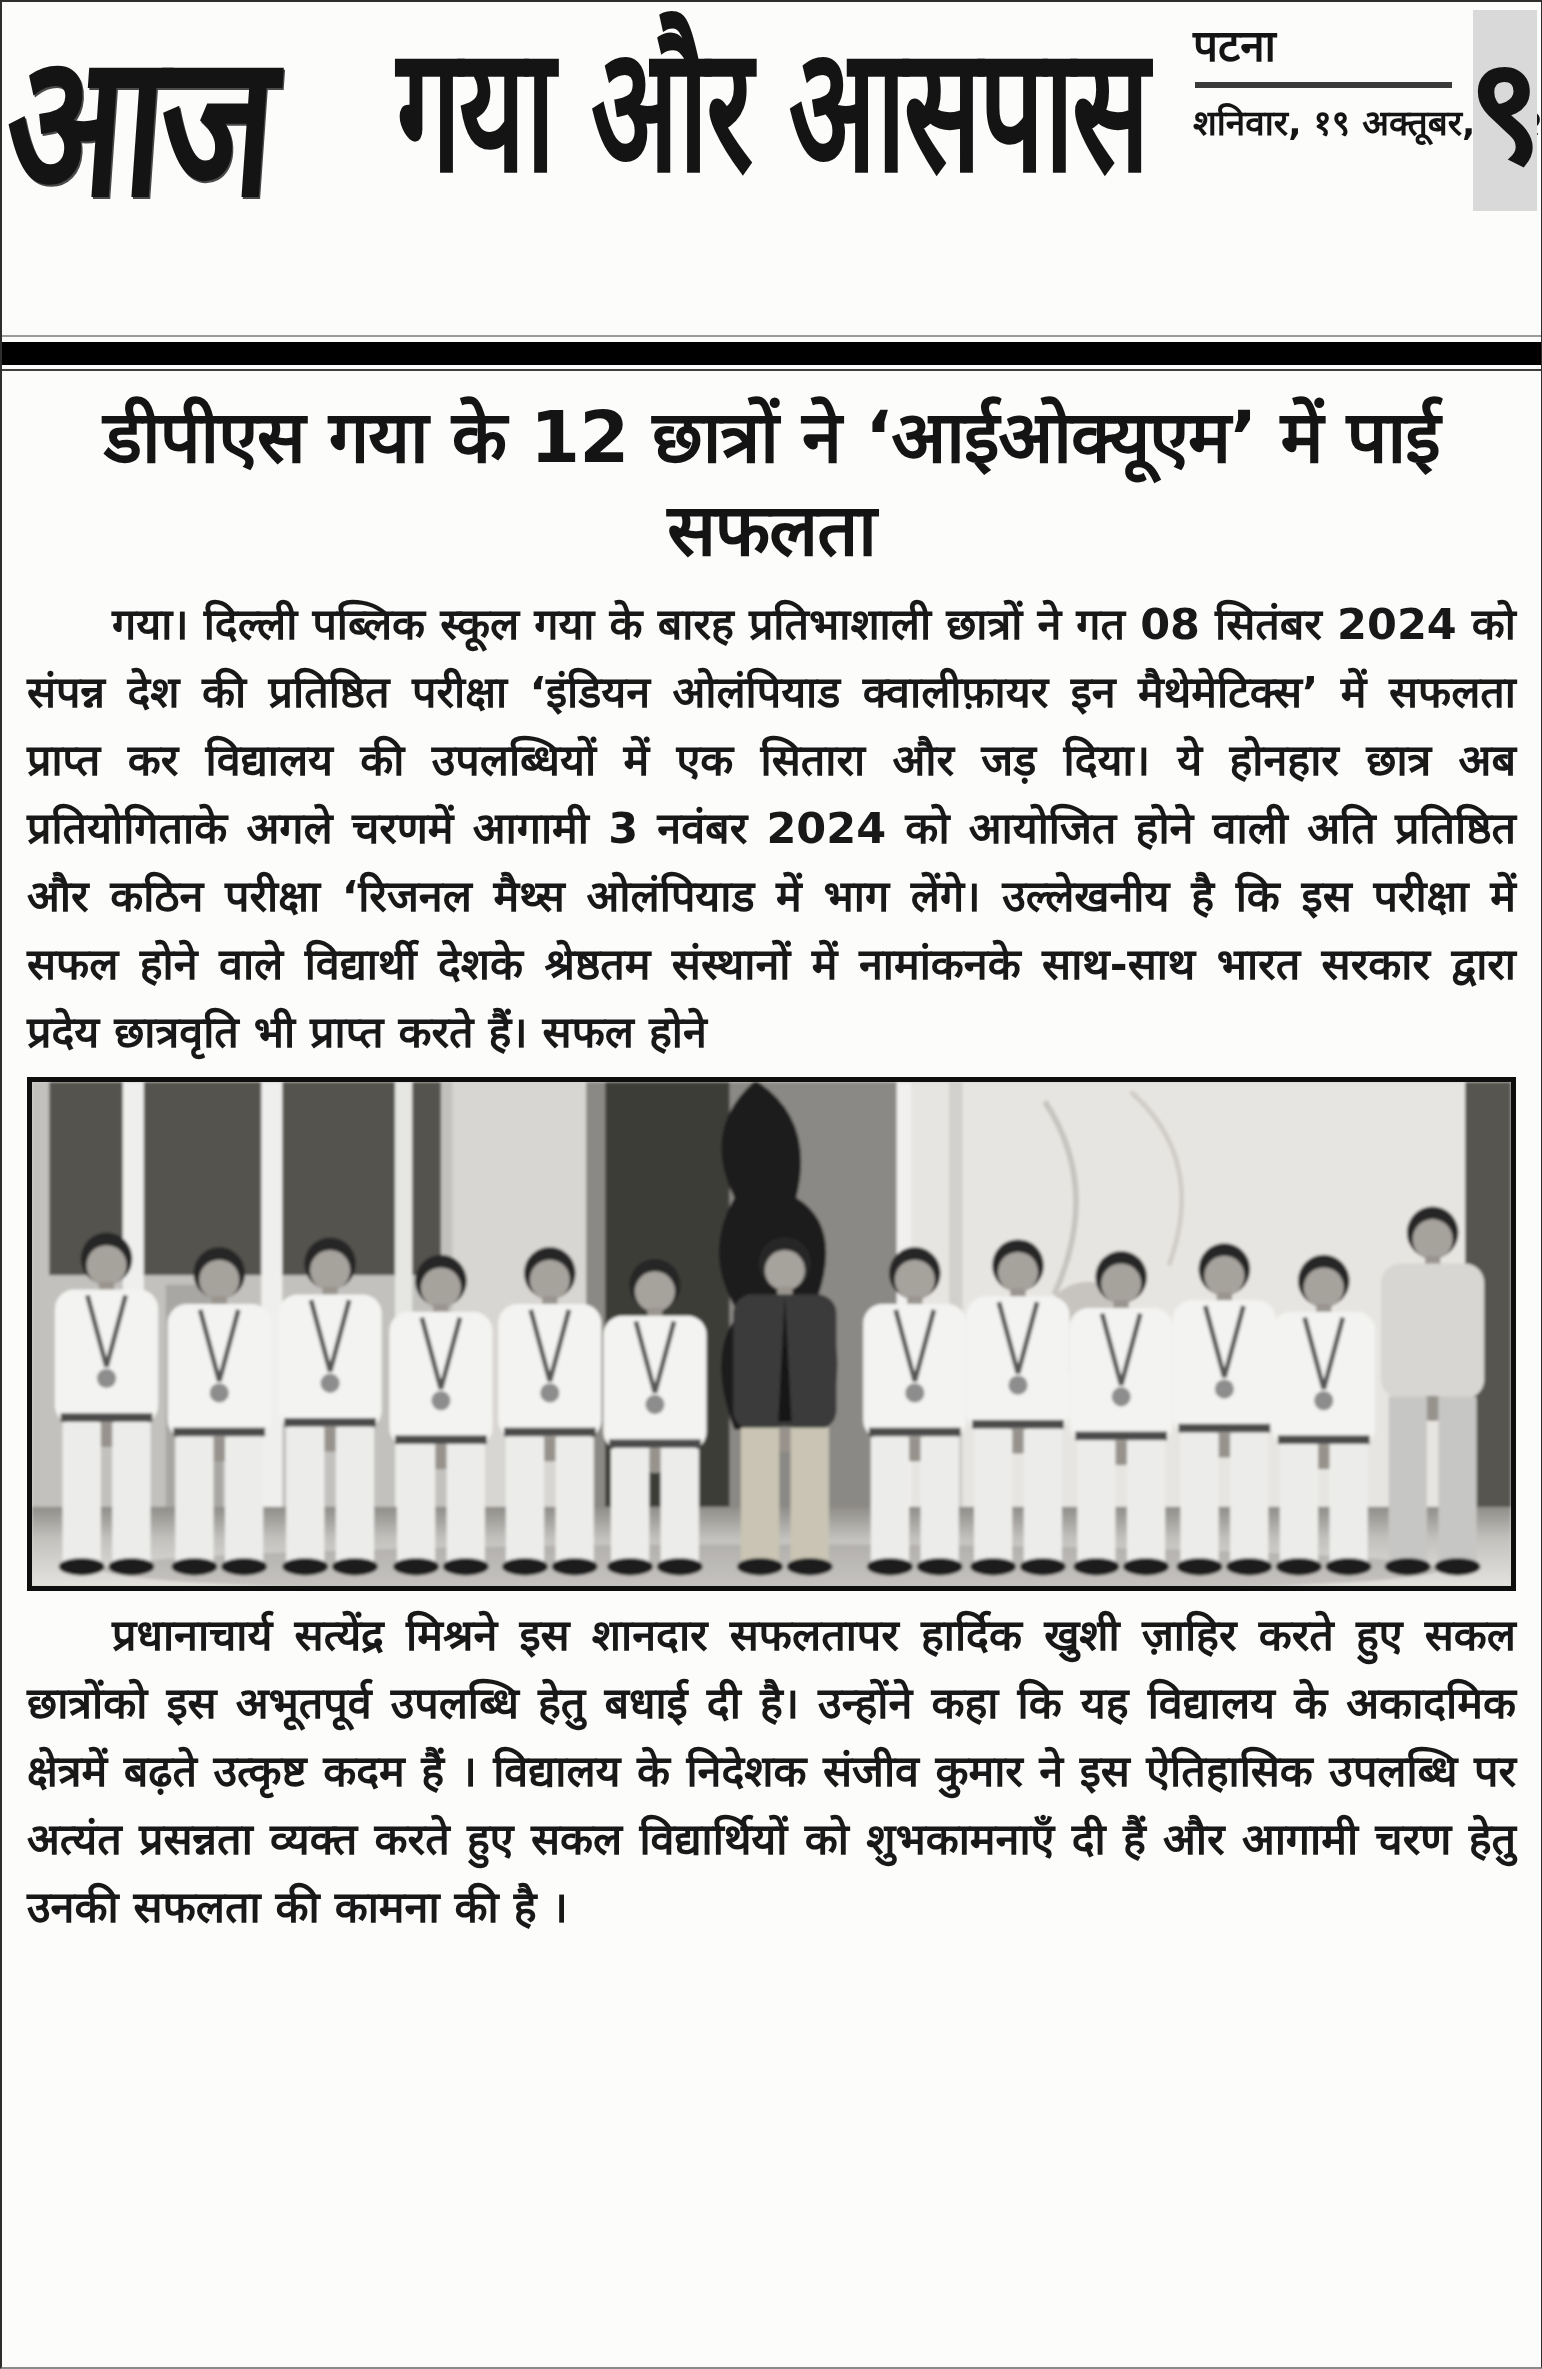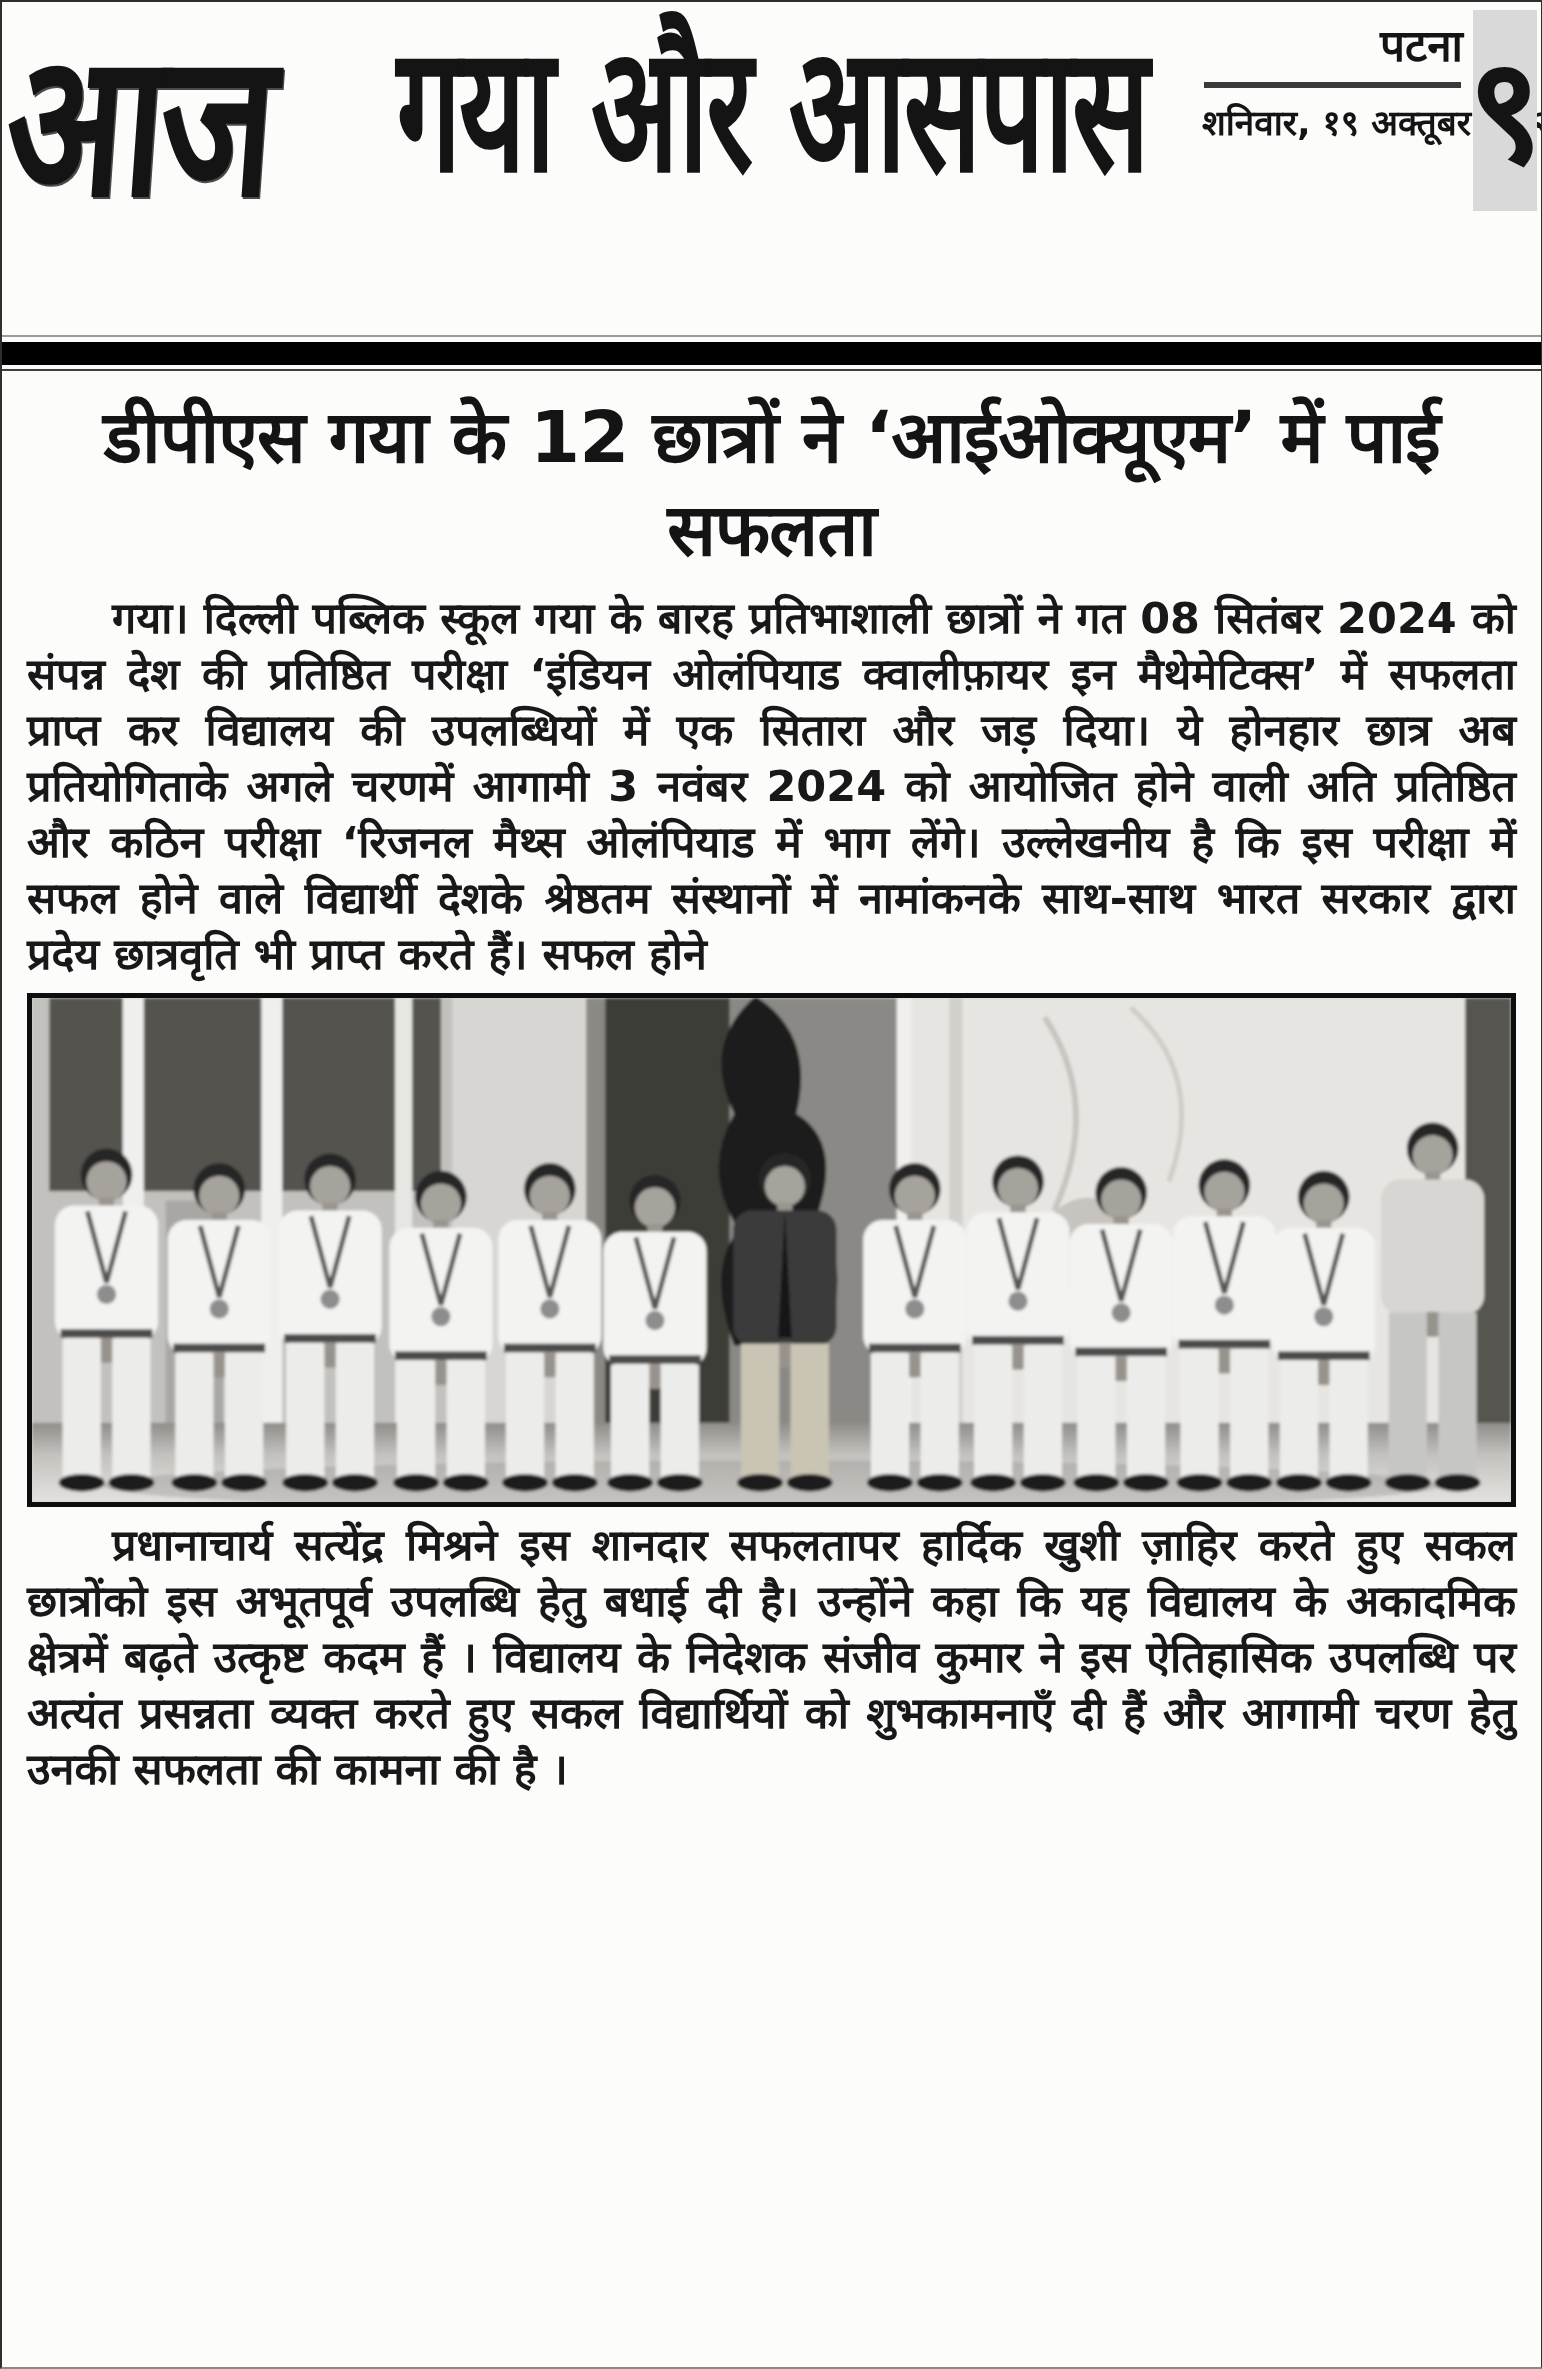--- a/index.html
+++ b/index.html
@@ -32,22 +32,22 @@
   }
   .section-title{
     position:absolute;left:50%;top:11.6px;
     transform:translateX(-50%) scale(0.75,1.14);
     transform-origin:center top;
     font-size:153px;line-height:1.1;font-weight:bold;
     white-space:nowrap;
     letter-spacing:-2.9px;
   }
   .dateblock{
-    position:absolute;right:78px;top:15.4px;width:261px;
-    text-align:right;
+    position:absolute;right:87px;top:15.4px;width:261px;
+    text-align:left;
   }
   .city{font-size:44px;font-weight:bold;line-height:1.3;}
   .dateblock .rule{height:5.8px;background:#3a3a3a;margin:7.7px 1.9px 9.7px;}
   .date{font-size:35px;font-weight:bold;white-space:nowrap;}
   .pageno{
     position:absolute;right:3.9px;top:7.7px;
     width:64px;height:201px;
     background:var(--pageno-bg);
     display:flex;align-items:center;justify-content:center;
     font-size:145px;font-weight:bold;line-height:1;
@@ -60,21 +60,21 @@
 
   
   .article{padding:0 25px;}
   .headline{
     font-size:72px;line-height:1.3;font-weight:800;
     text-align:center;
     margin:19.3px 0 11.6px;
     letter-spacing:-1px;
   }
   .body{
-    font-size:43px;line-height:56px;font-weight:700;
+    font-size:43px;line-height:68px;font-weight:700;
     text-align:justify;
     color:#181818;
   }
   .indent{text-indent:85px;}
 
   
   .photo{
     margin:11.6px auto 9.7px;
     width:1493px;max-width:100%;
     border:5.8px solid #0e0e0e;

